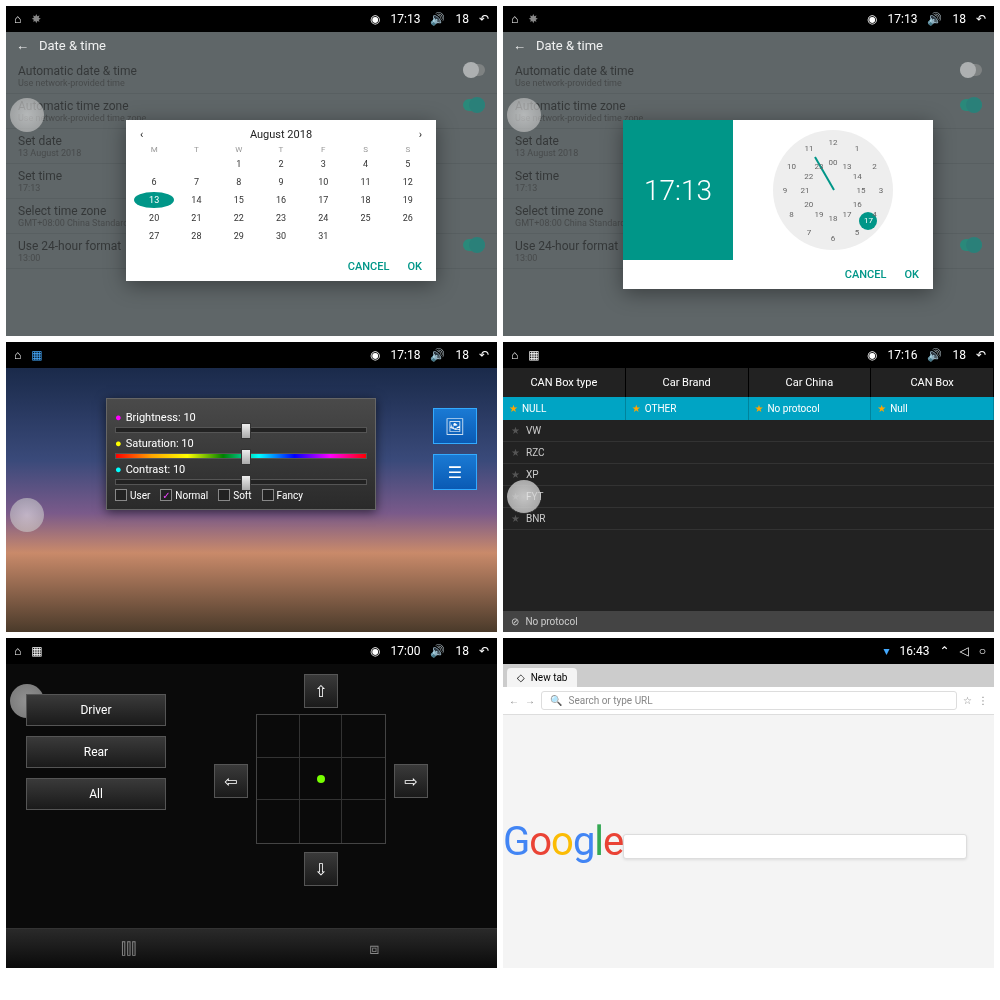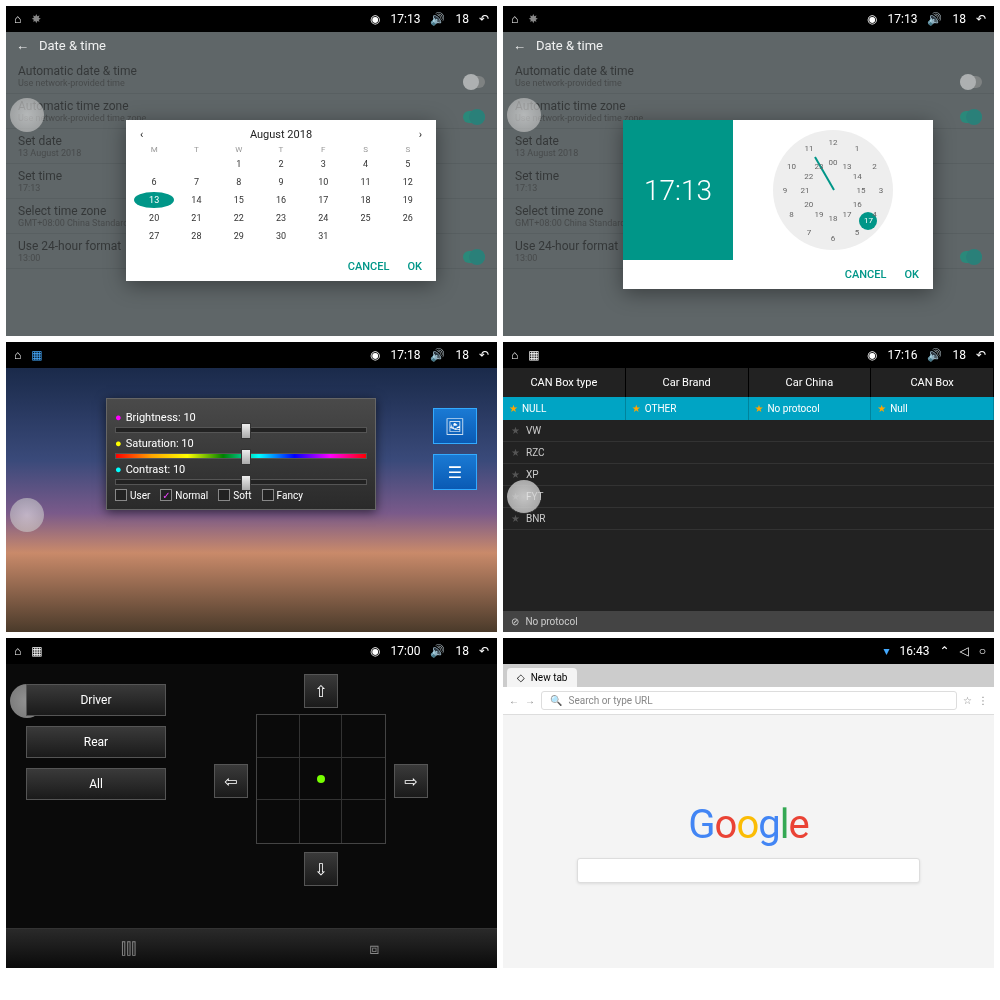--- a/index.html
+++ b/index.html
@@ -7,21 +7,21 @@
 .grid{display:grid;grid-template-columns:1fr 1fr;grid-template-rows:330px 290px 330px;gap:6px;background:#fff;padding:6px}
 .cell{position:relative;overflow:hidden;background:#111}
 
 
 .sbar{height:26px;background:#000;color:#fff;display:flex;align-items:center;padding:0 8px;gap:10px;font-size:12px}
 .sbar .sp{flex:1}
 .gear{color:#888}
 
 
 .settbg{background:#5f6668;height:calc(100% - 26px);position:relative;color:#222}
-.settrow{padding:5px 12px;border-bottom:1px solid rgba(0,0,0,.12);display:flex;align-items:flex-end;justify-content:space-between;font-size:10px;opacity:.55}
+.settrow{padding:5px 12px;border-bottom:1px solid rgba(0,0,0,.12);display:flex;align-items:flex-start;justify-content:space-between;font-size:10px;opacity:.55}
 .settrow .t{font-size:12px;color:#111}
 .settrow .s{font-size:9px;color:#333}
 .hdr{display:flex;align-items:center;gap:10px;padding:6px 10px;font-size:13px;color:#fff;opacity:.9}
 .tog{width:22px;height:12px;border-radius:6px;background:#00a68a;position:relative}
 .tog::after{content:"";position:absolute;right:0;top:-2px;width:16px;height:16px;border-radius:50%;background:#009688}
 .tog.off{background:#999}.tog.off::after{background:#eee;left:0;right:auto}
 .assist{position:absolute;left:4px;top:66px;width:34px;height:34px;border-radius:50%;background:radial-gradient(circle,#eee,#bbb);opacity:.6}
 
 
 .dialog{position:absolute;top:88px;left:120px;width:310px;background:#fff;box-shadow:0 4px 20px rgba(0,0,0,.4);display:flex;flex-direction:column}
@@ -66,35 +66,35 @@
 .canrow{display:flex;background:#00a4c4;color:#fff;font-size:10px}
 .canrow>div{flex:1;padding:6px;display:flex;align-items:center;gap:4px;border-right:1px solid rgba(0,0,0,.2)}
 .canlist{background:#222;color:#ccc;font-size:10px}
 .canlist>div{padding:5px 8px;display:flex;align-items:center;gap:6px;border-bottom:1px solid #333}
 .star{color:#ffa500}
 .stard{color:#555}
 .canft{background:#444;color:#ccc;padding:5px 8px;font-size:10px;display:flex;align-items:center;gap:6px}
 
 
 .audbg{height:calc(100% - 26px);background:#0a0a0a;position:relative;color:#fff}
-.aleft{position:absolute;left:20px;top:20px;display:flex;flex-direction:column;gap:10px}
+.aleft{position:absolute;left:20px;top:30px;display:flex;flex-direction:column;gap:10px}
 .abtn{width:140px;padding:8px;background:linear-gradient(#3a3a3a,#1a1a1a);border:1px solid #555;text-align:center;font-size:12px}
 .xy{position:absolute;left:250px;top:50px;width:130px;height:130px;border:1px solid #444}
 .xy .gl{position:absolute;background:#333}
 .arrow{position:absolute;width:34px;height:34px;background:linear-gradient(#3a3a3a,#1a1a1a);border:1px solid #555;display:flex;align-items:center;justify-content:center;color:#fff}
 .audft{position:absolute;bottom:0;left:0;right:0;height:40px;display:flex;background:linear-gradient(#2a2a2a,#0a0a0a);border-top:1px solid #333}
 .audft>div{flex:1;display:flex;align-items:center;justify-content:center;color:#888}
 
 
 .brwbg{height:calc(100% - 26px);background:#f4f4f4;display:flex;flex-direction:column}
 .tabr{background:#ccc;display:flex;align-items:end;padding:4px 4px 0;gap:2px}
 .tab{background:#f4f4f4;padding:4px 10px;font-size:10px;border-radius:4px 4px 0 0;display:flex;align-items:center;gap:6px}
 .urlr{background:#fff;border-bottom:1px solid #ddd;padding:4px 6px;display:flex;align-items:center;gap:6px;font-size:10px;color:#888}
 .urlb{flex:1;border:1px solid #ddd;border-radius:3px;padding:3px 8px;display:flex;align-items:center;gap:6px}
-.gg{flex:1;display:flex;flex-direction:column;align-items:center;justify-content:center}
+.gg{flex:1;display:flex;flex-direction:row;align-items:center;justify-content:flex-start}
 .glogo{font-size:40px;font-weight:400;letter-spacing:-1px}
 .gsrc{width:70%;border:1px solid #ddd;border-radius:3px;padding:6px;margin-top:10px;font-size:10px;color:#aaa;background:#fff;box-shadow:0 1px 3px rgba(0,0,0,.1)}
 .gft{display:flex;justify-content:space-between;padding:6px 12px;font-size:9px;color:#666;border-top:1px solid #ddd}
 </style>
 </head>
 <body>
 
 <div class="grid">
 
 <div class="cell">

